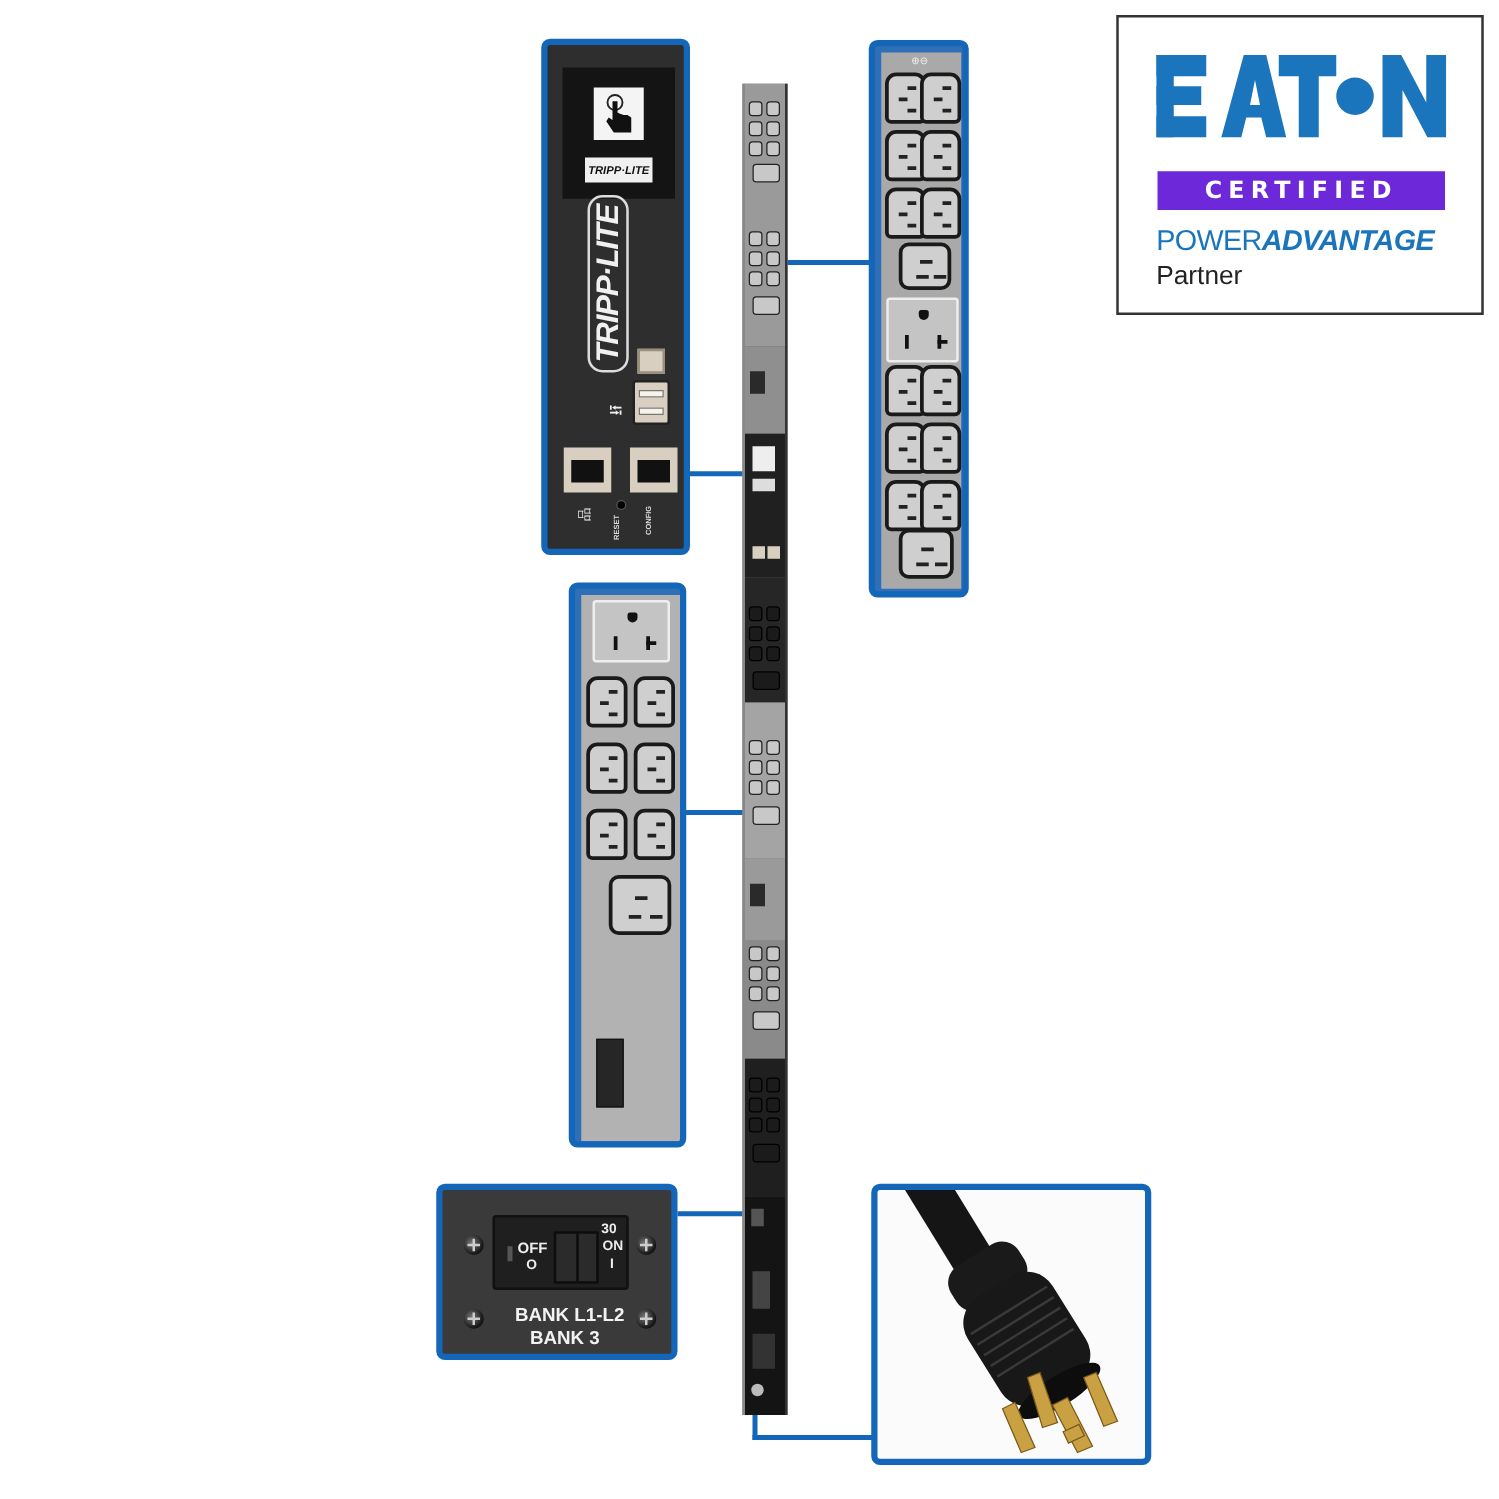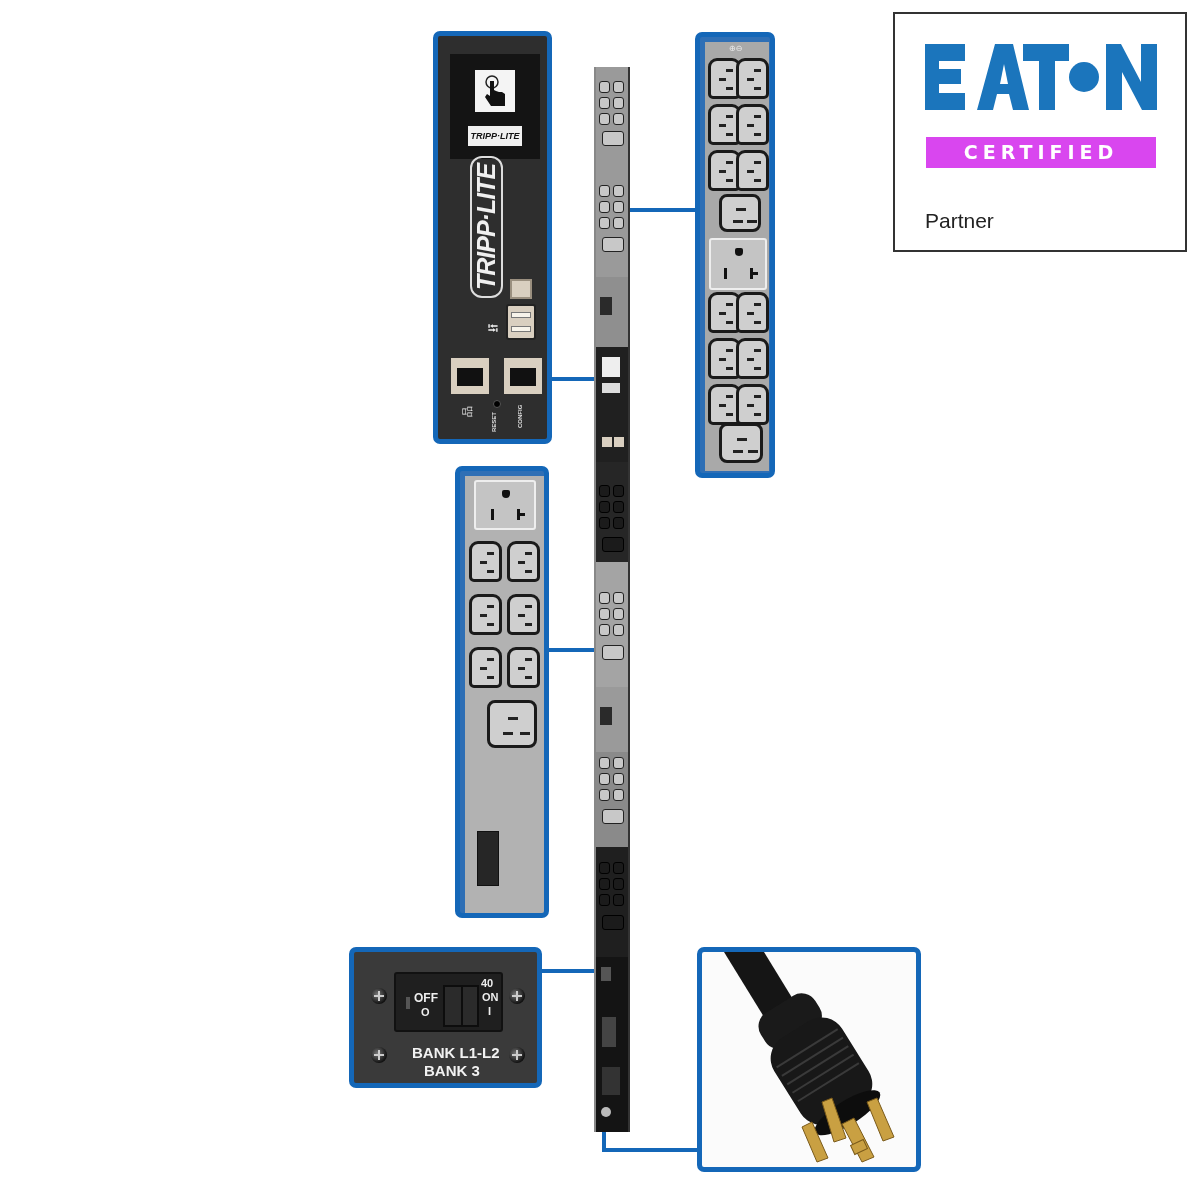--- a/index.html
+++ b/index.html
@@ -3,21 +3,21 @@
 <meta charset="utf-8">
 <style>
   * { box-sizing: border-box; margin: 0; padding: 0; }
   html, body { width: 1199px; height: 1199px; background: #ffffff; overflow: hidden; }
   body { position: relative; font-family: "Liberation Sans", sans-serif; }
   .abs { position: absolute; }
 
   
   .badge { left: 893px; top: 12px; width: 294px; height: 240px; border: 2px solid #333; background: #fff; }
   .eaton-logo { position: absolute; left: 30px; top: 30px; width: 232px; height: 66px; }
-  .certified { position: absolute; left: 31px; top: 123px; width: 230px; height: 31px; background: #d946ef; color: #fff;
+  .certified { position: absolute; left: 31px; top: 123px; width: 230px; height: 31px; background: #6d28d9; color: #fff;
     font-family: "DejaVu Sans", sans-serif; font-weight: bold; font-size: 19px; letter-spacing: 5px; text-align: center; line-height: 31px; }
   .pa-line { position: absolute; left: 30px; top: 165px; font-size: 23px; color: #1b75bc; letter-spacing: -0.5px; white-space: nowrap; }
   .pa-line .adv { font-weight: bold; font-style: italic; }
   .partner { position: absolute; left: 30px; top: 195px; font-size: 21px; color: #222; }
 
   
   .frame { border: 5px solid #1467b8; border-radius: 7px; overflow: hidden; }
   .connector { background: #1467b8; }
 
   
@@ -60,20 +60,23 @@
       <rect x="98" y="0" width="46" height="17"></rect>
       <rect x="114" y="0" width="16" height="66"></rect>
 
       <circle cx="159" cy="33" r="15"></circle>
 
       <polygon points="181,0 196,0 216,38 216,0 232,0 232,66 217,66 197,28 197,66 181,66"></polygon>
     </g>
     <polygon points="75,40 79,20 83,40" fill="#fff"></polygon>
   </svg>
   <div class="certified">CERTIFIED</div>
+  <div class="pa-line">
+    <span>POWER</span><span class="adv">ADVANTAGE</span>
+  </div>
   <div class="partner">Partner</div>
 </div>
 
 <div class="abs connector" style="left:550px;top:377px;width:44px;height:4px;"></div>
 <div class="abs connector" style="left:630px;top:208px;width:68px;height:4px;"></div>
 <div class="abs connector" style="left:548px;top:648px;width:46px;height:4px;"></div>
 <div class="abs connector" style="left:542px;top:969px;width:52px;height:4px;"></div>
 <div class="abs connector" style="left:602px;top:1116px;width:4px;height:36px;"></div>
 <div class="abs connector" style="left:602px;top:1148px;width:96px;height:4px;"></div>
 
@@ -240,21 +243,21 @@
 </div>
 
 <div class="abs frame" style="left:349px;top:947px;width:193px;height:141px;background:#3a3a3a;">
   <div class="abs" style="left:40px;top:20px;width:109px;height:60px;background:#1f1f1f;border:2px solid #111;border-radius:3px;">
     <div class="abs" style="left:10px;top:23px;width:4px;height:12px;background:#555;"></div>
     <div class="abs breaker-text" style="left:18px;top:17px;font-size:12px;">OFF</div>
     <div class="abs breaker-text" style="left:25px;top:32px;font-size:11px;">O</div>
     <div class="abs" style="left:47px;top:11px;width:36px;height:42px;background:#2b2b2b;border:2px solid #0d0d0d;">
       <div style="position:absolute;left:16px;top:0;width:2px;height:38px;background:#0d0d0d;"></div>
     </div>
-    <div class="abs breaker-text" style="left:85px;top:3px;font-size:11px;">40</div>
+    <div class="abs breaker-text" style="left:85px;top:3px;font-size:11px;">30</div>
     <div class="abs breaker-text" style="left:86px;top:17px;font-size:11px;">ON</div>
     <div class="abs breaker-text" style="left:92px;top:31px;font-size:11px;">I</div>
   </div>
   <div class="screw" style="left:17px;top:36px;"></div>
   <div class="screw" style="left:155px;top:36px;"></div>
   <div class="screw" style="left:17px;top:95px;"></div>
   <div class="screw" style="left:155px;top:95px;"></div>
   <div class="abs breaker-text" style="left:58px;top:92px;font-size:15px;color:#f2f2f2;">BANK L1-L2</div>
   <div class="abs breaker-text" style="left:70px;top:110px;font-size:15px;color:#f2f2f2;">BANK 3</div>
 </div>

